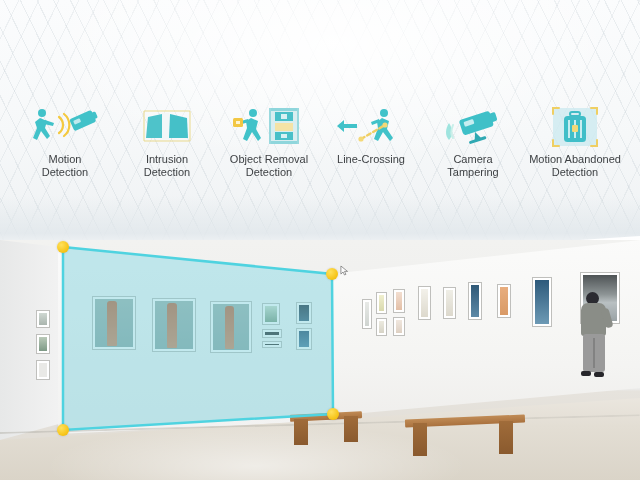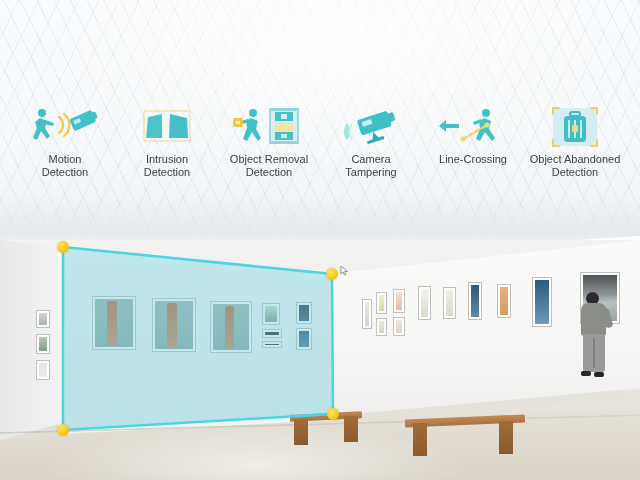--- a/index.html
+++ b/index.html
@@ -374,52 +374,52 @@
           </g>
         </svg>
       </div>
       <div class="cap">Object Removal
 Detection</div>
     </div>
 
     <div class="feature">
       <div class="glyph">
         <svg width="72" height="44" viewBox="0 0 72 44">
+          <g fill="#41c2c9">
+            <path d="M22 19 L9 19 L9 15 L2 21 L9 27 L9 23 L22 23 Z"></path>
+          </g>
+          <g fill="#41c2c9">
+            <circle cx="49" cy="8" r="4"></circle>
+            <path d="M47 13 L54 16 L52 24 L58 33 L55 36 L48 27 L43 36 L39 34 L43 23 L42 17 Z"></path>
+            <path d="M45 17 L37 20 L36 17 L44 14 Z"></path>
+          </g>
+          <line x1="26" y1="34" x2="50" y2="20" stroke="#f0cf63" stroke-width="2.4" stroke-dasharray="4 3" stroke-linecap="round"></line>
+          <circle cx="26" cy="34" r="2.6" fill="#f4d978"></circle>
+          <circle cx="50" cy="20" r="2.6" fill="#f4d978"></circle>
+        </svg>
+      </div>
+      <div class="cap">Line-Crossing</div>
+    </div>
+
+    <div class="feature">
+      <div class="glyph">
+        <svg width="72" height="44" viewBox="0 0 72 44">
           <g transform="rotate(-18 40 20)">
             <rect x="24" y="10" width="32" height="16" rx="3" fill="#3fc0c8"></rect>
             <rect x="28" y="13" width="10" height="5" rx="1.2" fill="#c7eef1"></rect>
             <rect x="54" y="13" width="7" height="9" rx="2" fill="#3fc0c8"></rect>
             <path d="M36 26 L40 34 L33 34 Z" fill="#2fa9b3"></path>
             <rect x="27" y="33" width="18" height="3" rx="1.5" fill="#2fa9b3"></rect>
           </g>
           <path d="M12 18 C8 24 8 31 12 35 C16 31 16 24 12 18 Z" fill="#8fe0d9" opacity=".85"></path>
           <path d="M16 20 C14 25 14 30 16 33" stroke="#c8efe9" stroke-width="2" fill="none" stroke-linecap="round"></path>
         </svg>
       </div>
       <div class="cap">Camera
 Tampering</div>
-    </div>
-
-    <div class="feature">
-      <div class="glyph">
-        <svg width="72" height="44" viewBox="0 0 72 44">
-          <g fill="#41c2c9">
-            <path d="M22 19 L9 19 L9 15 L2 21 L9 27 L9 23 L22 23 Z"></path>
-          </g>
-          <g fill="#41c2c9">
-            <circle cx="49" cy="8" r="4"></circle>
-            <path d="M47 13 L54 16 L52 24 L58 33 L55 36 L48 27 L43 36 L39 34 L43 23 L42 17 Z"></path>
-            <path d="M45 17 L37 20 L36 17 L44 14 Z"></path>
-          </g>
-          <line x1="26" y1="34" x2="50" y2="20" stroke="#f0cf63" stroke-width="2.4" stroke-dasharray="4 3" stroke-linecap="round"></line>
-          <circle cx="26" cy="34" r="2.6" fill="#f4d978"></circle>
-          <circle cx="50" cy="20" r="2.6" fill="#f4d978"></circle>
-        </svg>
-      </div>
-      <div class="cap">Line-Crossing</div>
     </div>
 
     <div class="feature">
       <div class="glyph">
         <svg width="62" height="46" viewBox="0 0 62 46">
           <rect x="9" y="4" width="44" height="38" fill="#cdeaf0" opacity=".8"></rect>
           <g stroke="#efcf63" stroke-width="2" fill="none" stroke-linecap="round">
             <path d="M9 10 L9 4 L15 4"></path>
             <path d="M47 4 L53 4 L53 10"></path>
             <path d="M53 36 L53 42 L47 42"></path>
@@ -428,19 +428,19 @@
           <rect x="26" y="8" width="10" height="4" rx="2" fill="none" stroke="#3fbcc6" stroke-width="2"></rect>
           <rect x="20" y="12" width="22" height="26" rx="3.5" fill="#40bec8"></rect>
           <g stroke="#d8f2f5" stroke-width="1.8">
             <line x1="25" y1="16" x2="25" y2="34"></line>
             <line x1="31" y1="16" x2="31" y2="34"></line>
             <line x1="37" y1="16" x2="37" y2="34"></line>
           </g>
           <rect x="28" y="21" width="6" height="7" rx="1" fill="#f3d978"></rect>
         </svg>
       </div>
-      <div class="cap">Object Abandoned
+      <div class="cap">Motion Abandoned
 Detection</div>
     </div>
 
   </div>
 
 </div>
 
 </body></html>

